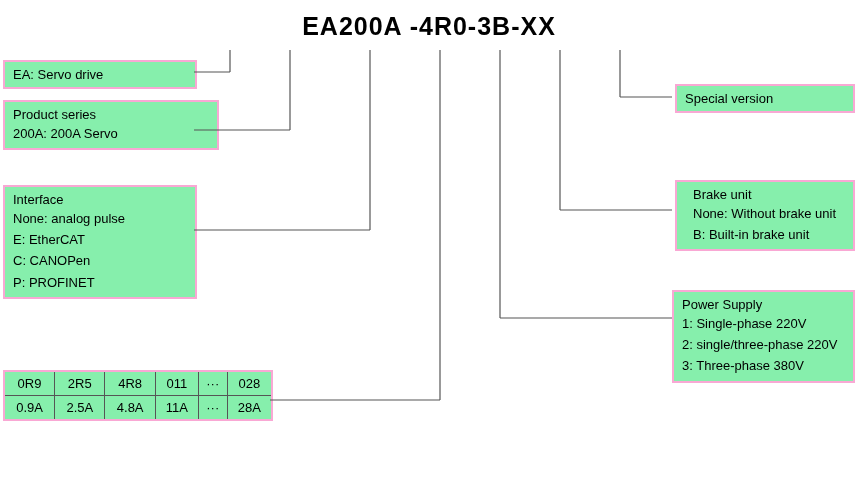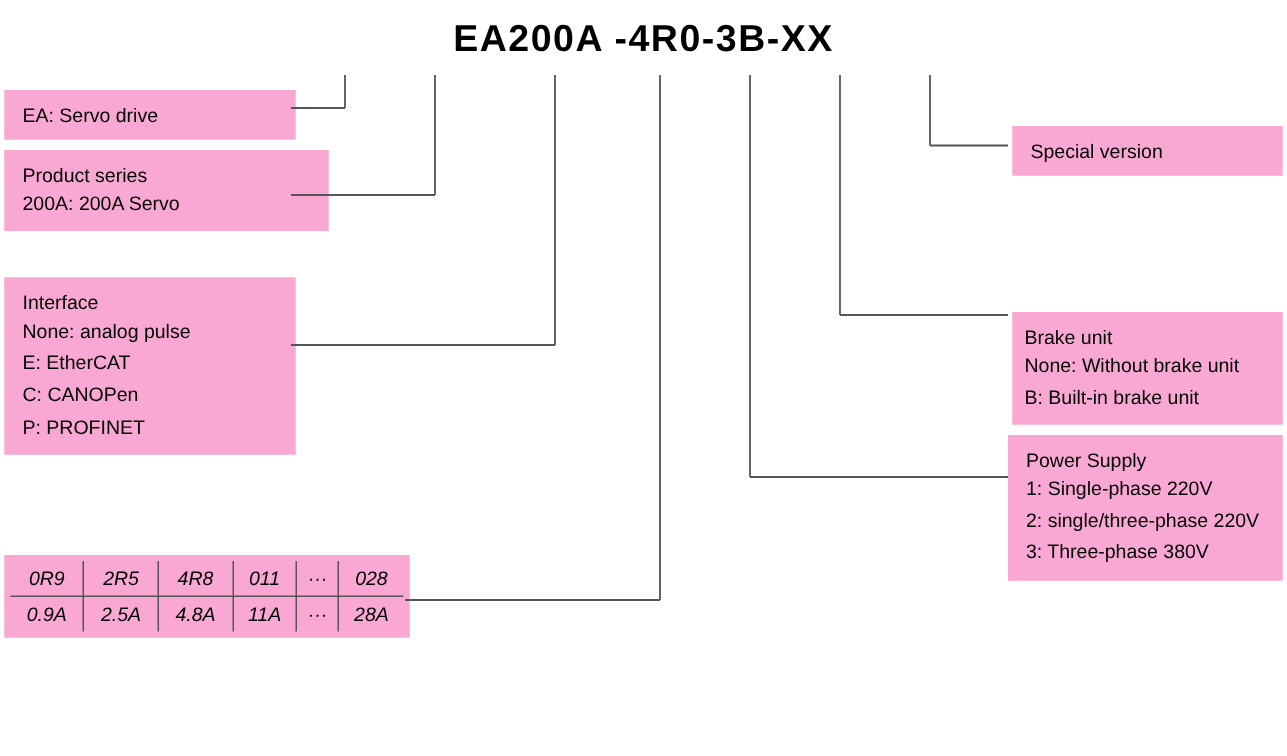--- a/index.html
+++ b/index.html
@@ -15,22 +15,22 @@
 
     #title {
       text-align: center;
       font-size: 25px;
       font-weight: bold;
       padding: 12px 0 10px 0;
       letter-spacing: 1px;
     }
 
     .box {
-      border: 4px solid #f9a8d4;
-      background: #f9a8d4;
+      border: 2px solid #f9a8d4;
+      background: #86efac;
     }
 
     
     #ea-box {
       position: absolute;
       left: 3px;
       top: 60px;
       width: 194px;
       padding: 5px 8px;
     }
@@ -67,21 +67,20 @@
       width: 100%;
       border-collapse: collapse;
     }
 
     .current-table td {
       border-right: 1px solid #555;
       border-bottom: 1px solid #555;
       text-align: center;
       padding: 4px 2px;
       font-size: 13px;
-      font-style: italic;
     }
 
     .current-table td:last-child {
       border-right: none;
     }
 
     .current-table tr:last-child td {
       border-bottom: none;
     }
 
@@ -92,22 +91,21 @@
       top: 84px;
       width: 180px;
       padding: 5px 8px;
     }
 
     #brake-box {
       position: absolute;
       right: 3px;
       top: 180px;
       width: 180px;
-      padding: 5px 4px;
-      margin-top: 28px;
+      padding: 5px 16px;
     }
 
     #power-box {
       position: absolute;
       right: 3px;
       top: 290px;
       width: 183px;
       padding: 5px 8px;
     }
 

